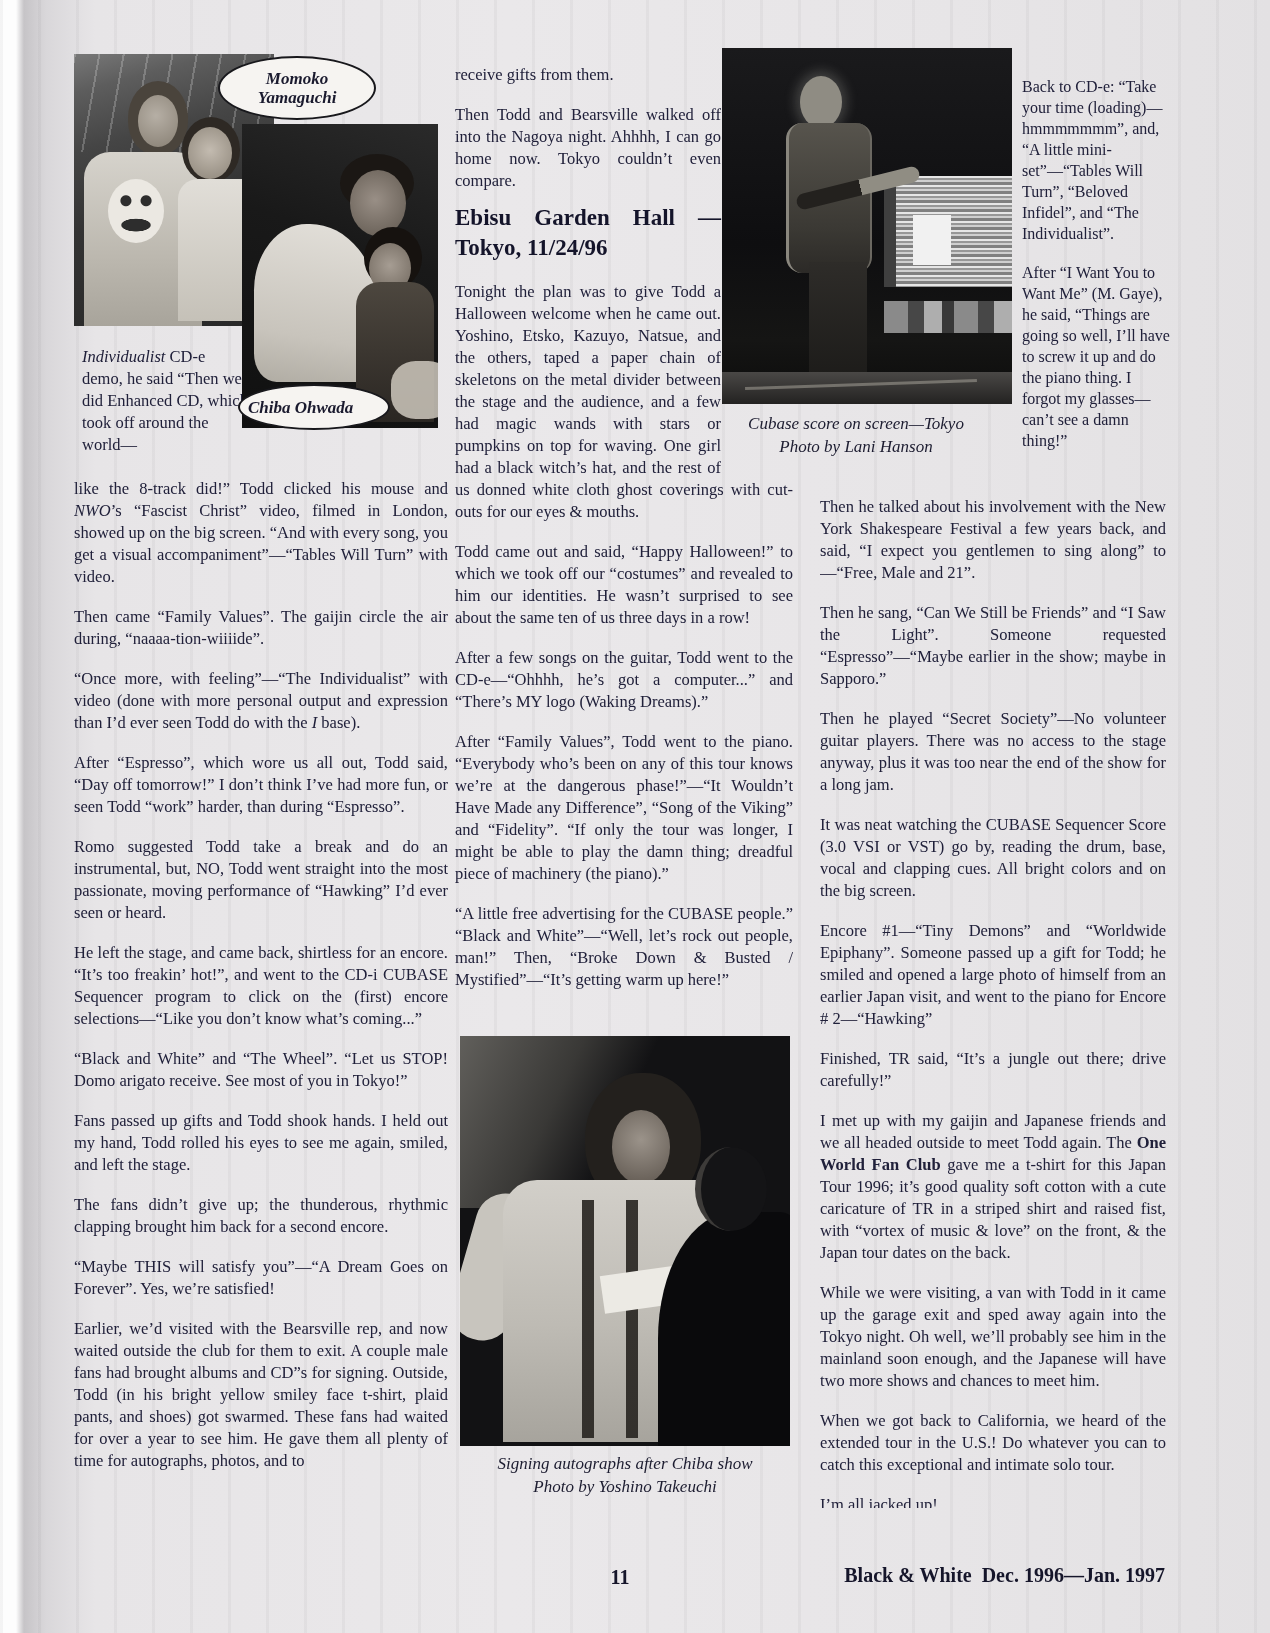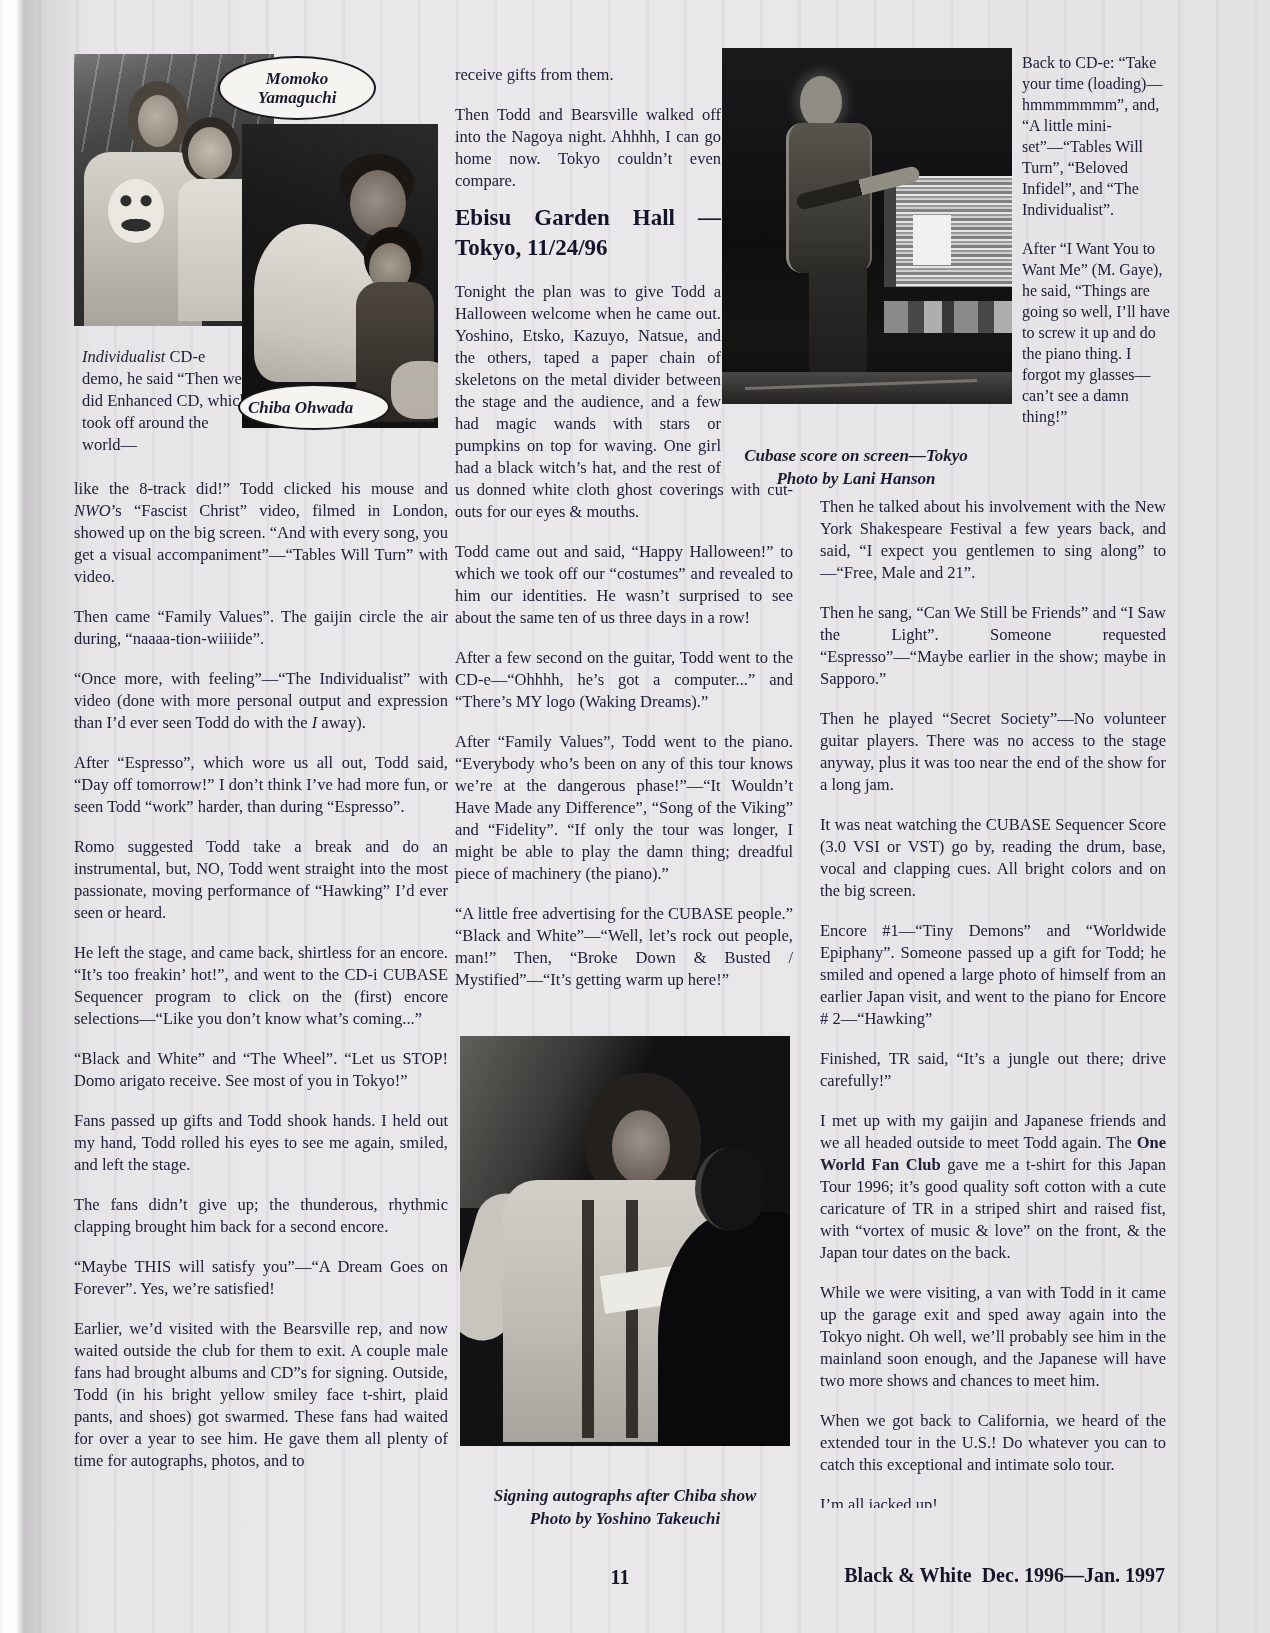--- a/index.html
+++ b/index.html
@@ -7,21 +7,21 @@
     font-family:"Liberation Serif","DejaVu Serif",serif;color:#20203a;
     background:
       repeating-linear-gradient(90deg, rgba(120,118,122,.07) 0 3px, rgba(255,255,255,0) 3px 38px),
       linear-gradient(90deg,#fdfdfd 0,#fdfdfd 16px,#c6c4c7 24px,#d9d7da 46px,#e7e5e7 95px,#eae8ea 40%,#e7e5e7 75%,#e3e1e3 100%);}
   .col p{margin:18px 0 11px 0;}
   .body-text{font-size:16.5px;line-height:22px;text-align:justify;}
   .ragged{text-align:left;}
   .narrowcol{font-size:16px;line-height:21px;}
   .abs{position:absolute;}
   .heading{font-weight:bold;font-size:23px;line-height:30px;color:#14142a;margin:4px 0 10px 0;}
-  .caption{font-weight:bold;font-style:italic;font-size:17px;line-height:23px;text-align:center;color:#1c1c30;margin-top:32px;}
+  .caption{font-weight:normal;font-style:italic;font-size:17px;line-height:23px;text-align:center;color:#1c1c30;}
   .footer{font-weight:bold;font-size:20px;color:#15152a;}
   .photo{position:absolute;overflow:hidden;z-index:2;}
   .photo *{position:absolute;}
   .oval{position:absolute;z-index:3;display:flex;align-items:center;text-align:center;
     background:#f6f4f1;border:2.5px solid #18181c;border-radius:50%;
     font-weight:bold;font-style:italic;font-size:17px;line-height:19px;color:#1a1a2e;padding:2px 8px;box-sizing:border-box;}
   .spacer-r{float:right;width:72px;height:414px;}
   
   .photoA{background:linear-gradient(165deg,#787878 0%,#5d5d5d 12%,#454545 30%,#333333 55%,#282828 100%);}
   .photoA .streaks{left:0;top:0;width:100%;height:36%;opacity:.5;
@@ -108,42 +108,42 @@
     </div>
   </div>
 
   <div class="abs col body-text ragged" style="left:82px;top:328px;width:166px;">
       <p><span style="font-style: italic;">Individualist</span><span> CD-e demo, he said “Then we did Enhanced CD, which took off around the world—</span></p>
     </div>
 
   <div class="abs col body-text" style="left:74px;top:460px;width:374px;height:1102px;overflow:hidden;">
       <p><span>like the 8-track did!” Todd clicked his mouse and </span><span style="font-style: italic;">NWO</span><span>’s “Fascist Christ” video, filmed in London, showed up on the big screen. “And with every song, you get a visual accompaniment”—“Tables Will Turn” with video.</span></p>
       <p><span>Then came “Family Values”. The gaijin circle the air during, “naaaa-tion-wiiiide”.</span></p>
-      <p><span>“Once more, with feeling”—“The Individualist” with video (done with more personal output and expression than I’d ever seen Todd do with the </span><span style="font-style: italic;">I</span><span> away).</span></p>
+      <p><span>“Once more, with feeling”—“The Individualist” with video (done with more personal output and expression than I’d ever seen Todd do with the </span><span style="font-style: italic;">I</span><span> base).</span></p>
       <p><span>After “Espresso”, which wore us all out, Todd said, “Day off tomorrow!”  I don’t think I’ve had more fun, or seen Todd “work” harder, than during “Espresso”.</span></p>
       <p><span>Romo suggested Todd take a break and do an instrumental, but, NO, Todd  went straight into the most passionate, moving performance of “Hawking” I’d ever seen or heard.</span></p>
       <p><span>He left the stage, and came back, shirtless for an encore. “It’s too freakin’ hot!”, and went to the CD-i CUBASE Sequencer program to click on the (first) encore selections—“Like you don’t know what’s coming...”</span></p>
       <p><span>“Black and White” and “The Wheel”.  “Let us STOP!  Domo arigato receive.  See most of you in Tokyo!”</span></p>
       <p><span>Fans passed up gifts and Todd shook hands. I held out my hand, Todd rolled his eyes to see me again, smiled, and left the stage.</span></p>
       <p><span>The fans didn’t give up; the thunderous, rhythmic clapping brought him back for a second encore.</span></p>
       <p><span>“Maybe THIS will satisfy you”—“A Dream Goes on Forever”. Yes, we’re satisfied!</span></p>
       <p><span>Earlier, we’d visited with the Bearsville rep, and now waited outside the club for them to exit. A couple male fans had brought albums and CD”s for signing. Outside, Todd (in his bright yellow smiley face t-shirt, plaid pants, and shoes) got swarmed. These fans had waited for over a year to see him. He gave them all plenty of time for autographs, photos, and to</span></p>
     </div>
 
   <div class="abs col body-text" style="left:455px;top:46px;width:338px;height:988px;overflow:hidden;">
     <div class="spacer-r"></div>
     <div>
         <p><span>receive gifts from them.</span></p>
         <p><span>Then Todd and Bearsville walked off into the Nagoya night. Ahhhh, I can go home now. Tokyo couldn’t even compare.</span></p>
       </div>
     <h2 class="heading">Ebisu Garden Hall — Tokyo, 11/24/96</h2>
     <div>
         <p><span>Tonight the plan was to give Todd a Halloween welcome when he came out. Yoshino, Etsko, Kazuyo, Natsue, and the others, taped a paper chain of skeletons on the metal divider between the stage and the audience, and a few had magic wands with stars or pumpkins on top for waving. One girl had a black witch’s hat, and the rest of us donned white cloth ghost coverings with cut-outs for our eyes &amp; mouths.</span></p>
         <p><span>Todd came out and said, “Happy Halloween!” to which we took off our “costumes” and revealed to him our identities. He wasn’t surprised to see about the same ten of us three days in a row!</span></p>
-        <p><span>After a few second on the guitar, Todd went to the CD-e—“Ohhhh, he’s got a computer...” and “There’s MY logo (Waking Dreams).”</span></p>
+        <p><span>After a few songs on the guitar, Todd went to the CD-e—“Ohhhh, he’s got a computer...” and “There’s MY logo (Waking Dreams).”</span></p>
         <p><span>After “Family Values”, Todd went to the piano. “Everybody who’s been on any of this tour knows we’re at the dangerous phase!”—“It Wouldn’t Have Made any Difference”, “Song of the Viking” and “Fidelity”. “If only the tour was longer, I might be able to play the damn thing; dreadful piece of machinery (the piano).”</span></p>
         <p><span>“A little free advertising for the CUBASE people.”  “Black and White”—“Well, let’s rock out people, man!” Then, “Broke Down &amp; Busted / Mystified”—“It’s getting warm up here!”</span></p>
       </div>
   </div>
 
   <div class="photo photoC" style="left:722px;top:48px;width:290px;height:356px;">
     <div class="pc-screen"></div>
     <div class="pc-white"></div>
     <div class="pc-screen2"></div>
     <div class="pc-hair"></div>
@@ -151,21 +151,21 @@
     <div class="pc-guitar"></div>
     <div class="pc-legs"></div>
     <div class="pc-floor"></div>
     <div class="pc-cable"></div>
   </div>
   <div class="abs caption" style="left:698px;top:412px;width:316px;">
     <div>Cubase score on screen—Tokyo</div>
     <div>Photo by Lani Hanson</div>
   </div>
 
-  <div class="abs col narrowcol ragged" style="left:1022px;top:34px;width:150px;height:436px;overflow:hidden;">
+  <div class="abs col narrowcol ragged" style="left:1022px;top:58px;width:150px;height:436px;overflow:hidden;">
       <p><span>Back to CD-e: “Take your time (loading)—hmmmmmmm”, and, “A little mini-set”—“Tables Will Turn”, “Beloved Infidel”, and “The Individualist”.</span></p>
       <p><span>After “I Want You to Want Me” (M. Gaye), he said, “Things are going so well, I’ll have to screw it up and do the piano thing. I forgot my glasses—can’t see a damn thing!”</span></p>
     </div>
 
   <div class="abs col body-text" style="left:820px;top:478px;width:346px;height:1030px;overflow:hidden;">
       <p><span>Then he talked about his involvement with the New York Shakespeare Festival a few years back, and said, “I expect you gentlemen to sing along” to—“Free, Male and 21”.</span></p>
       <p><span>Then he sang, “Can We Still be Friends” and “I Saw the Light”. Someone requested “Espresso”—“Maybe earlier in the show; maybe in Sapporo.”</span></p>
       <p><span>Then he played “Secret Society”—No volunteer guitar players. There was no access to the stage anyway, plus it was too near the end of the show for a long jam.</span></p>
       <p><span>It was neat watching the CUBASE Sequencer Score (3.0 VSI or VST) go by, reading the drum, base, vocal and clapping cues. All bright colors and on the big screen.</span></p>
       <p><span>Encore #1—“Tiny Demons” and “Worldwide Epiphany”. Someone passed up a gift for Todd; he smiled and opened a large photo of himself from an earlier Japan visit, and went to the piano for Encore # 2—“Hawking”</span></p>

